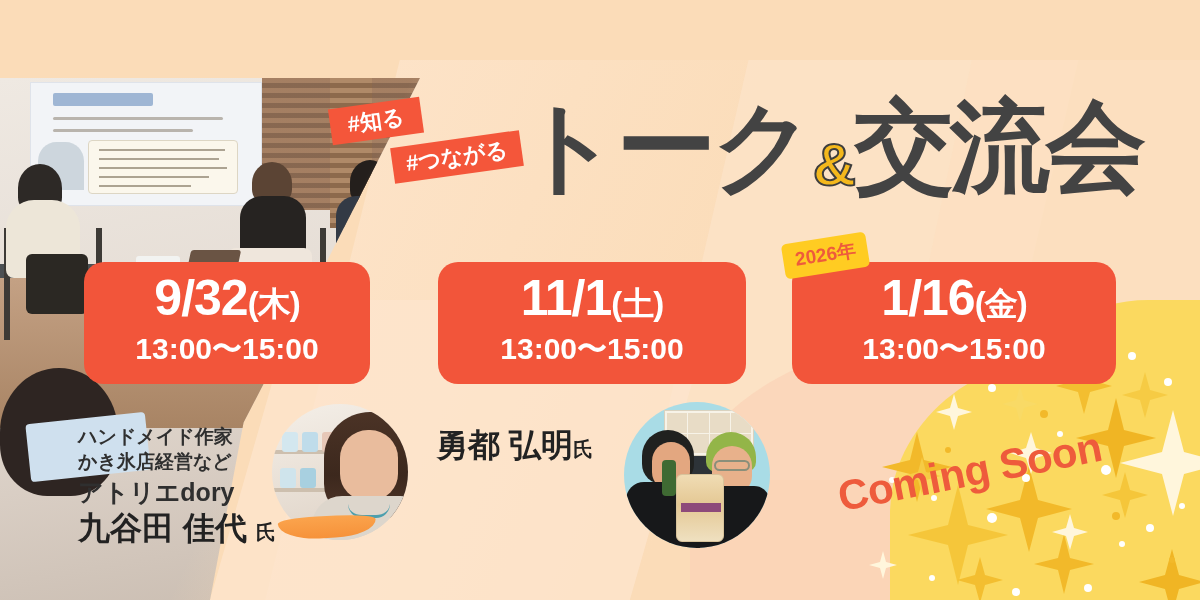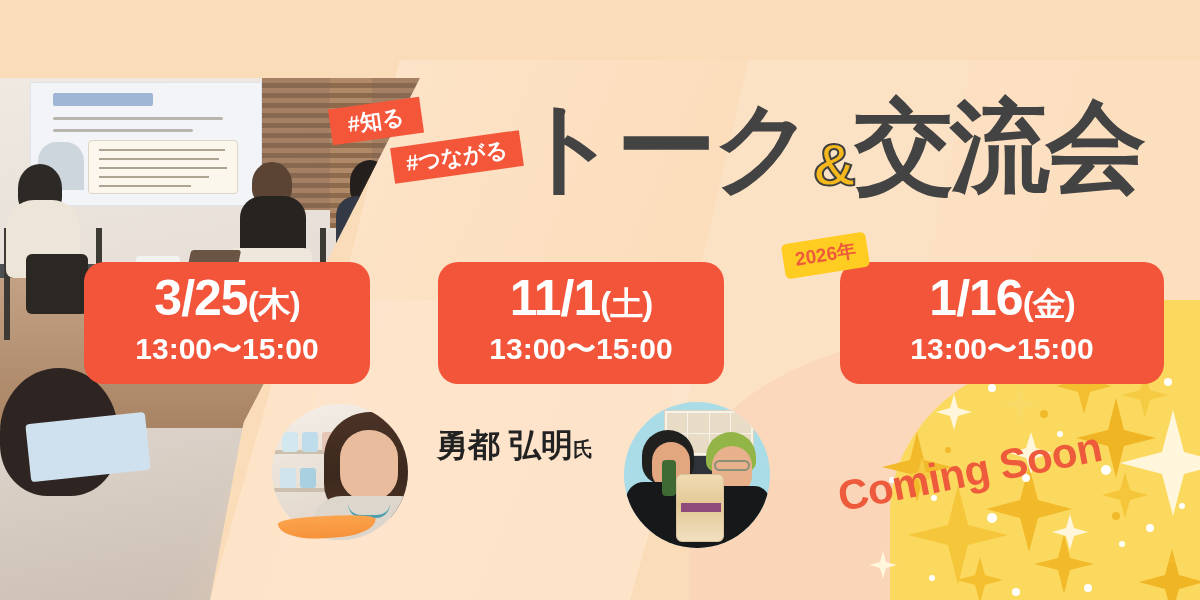--- a/index.html
+++ b/index.html
@@ -209,22 +209,22 @@
     position: absolute;
     background: #F2553A;
     border-radius: 20px;
     z-index: 28;
     color: #fff;
     display: flex; flex-direction: column;
     align-items: center; justify-content: center;
     padding-bottom: 4px;
   }
   .dc1 { left: 84px;  top: 262px; width: 286px; height: 122px; }
-  .dc2 { left: 438px; top: 262px; width: 286px; height: 122px; }
-  .dc3 { left: 792px; top: 262px; width: 324px; height: 122px; margin-left: 48px; }
+  .dc2 { left: 438px; top: 262px; width: 308px; height: 122px; }
+  .dc3 { left: 792px; top: 262px; width: 324px; height: 122px; }
   .date-main {
     font-size: 50px; font-weight: 700; line-height: 1;
     letter-spacing: -1px; white-space: nowrap;
     display: flex; align-items: baseline;
   }
   .date-dow { font-size: 33px; font-weight: 700; }
   .date-time {
     font-size: 30px; font-weight: 700;
     margin-top: 6px; letter-spacing: 0px; white-space: nowrap;
   }
@@ -509,21 +509,21 @@
     <span>#つながる</span>
   </div>
 
   <div class="main-title">
     <span class="mt-a">トーク</span><span class="amp">&amp;</span><span class="mt-b">交流会</span>
   </div>
 
 
   <div class="date-card dc1">
     <div class="date-main">
-      <span>3/25</span>
+      <span>9/32</span>
       <span class="date-dow">(木)</span>
     </div>
     <div class="date-time">13:00〜15:00</div>
   </div>
 
   <div class="date-card dc2">
     <div class="date-main">
       <span>11/1</span>
       <span class="date-dow">(土)</span>
     </div>
@@ -533,20 +533,29 @@
   <div class="date-card dc3">
     <div class="date-main">
       <span>1/16</span>
       <span class="date-dow">(金)</span>
     </div>
     <div class="date-time">13:00〜15:00</div>
   </div>
 
   <div class="year-badge">2026年</div>
 
+  <div class="speaker sp1">
+    <div class="sp-role">ハンドメイド作家</div>
+    <div class="sp-role">かき氷店経営など</div>
+    <div class="sp-org">アトリエdory</div>
+    <div class="sp-name">
+      <span>九谷田 佳代</span>
+      <span class="suffix">氏</span>
+    </div>
+  </div>
 
   <div class="circle-photo cp1">
     <div class="c-bg"></div>
     <div class="shelf"></div>
       <div class="shelf2"></div>
     <div class="jar j1"></div>
       <div class="jar j2"></div>
       <div class="jar j3"></div>
     <div class="jar j4"></div>
       <div class="jar j5"></div>

